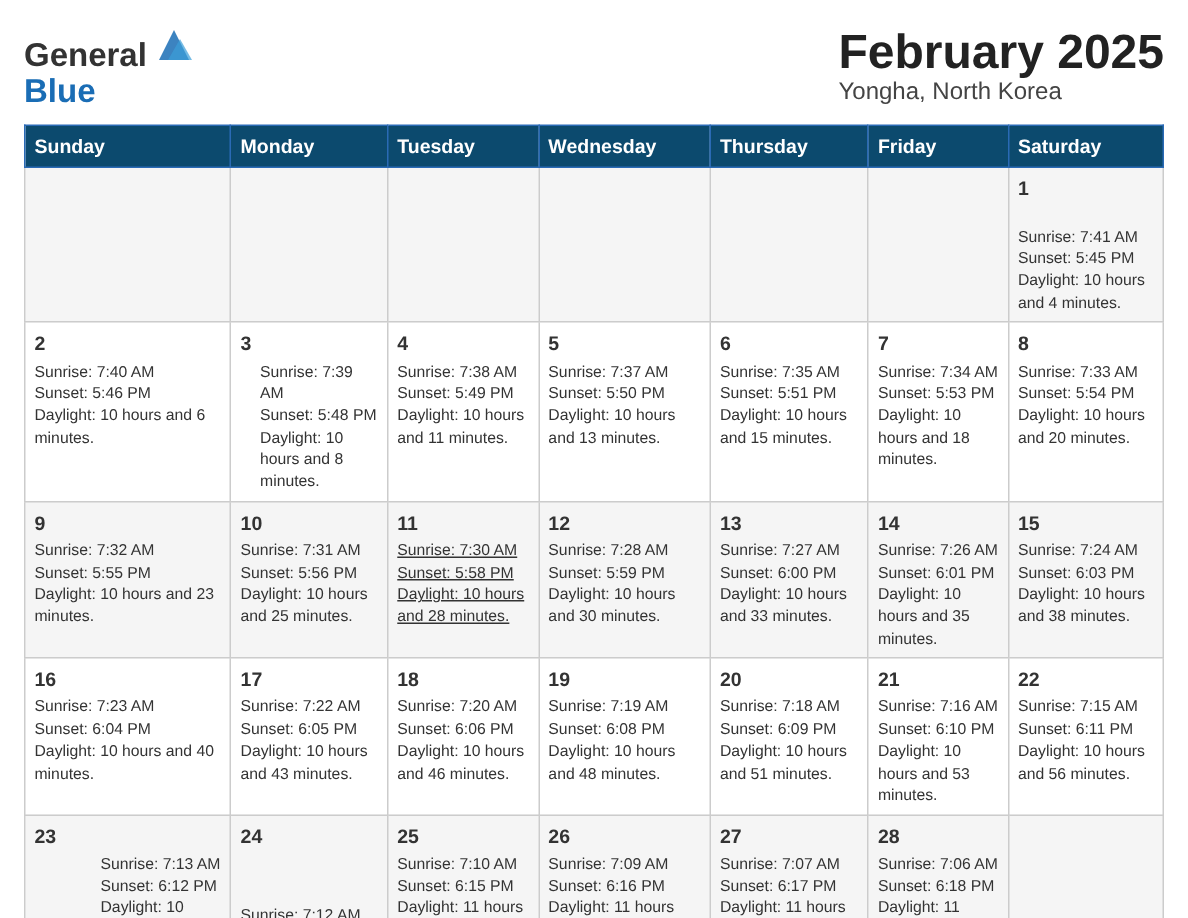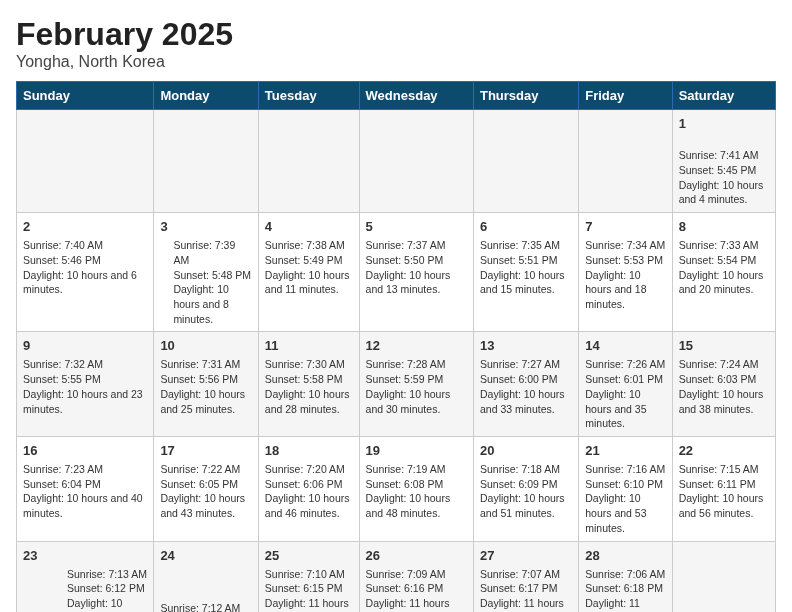--- a/index.html
+++ b/index.html
@@ -83,20 +83,33 @@
       color: #333;
     }
     td.empty {
       background-color: #f5f5f5;
     }
   </style>
 </head>
 <body>
 
 <div class="header">
+  <div class="logo">
+    <div>
+      <div class="logo-text">
+        <span class="logo-general">General</span><svg class="logo-icon" viewBox="0 0 28 28" xmlns="http://www.w3.org/2000/svg">
+          <polygon points="4,24 14,4 24,24" fill="#1a6db5" opacity="0.85"></polygon>
+          <polygon points="10,24 18,10 26,24" fill="#3a9ed8" opacity="0.7"></polygon>
+        </svg>
+      </div>
+      <div class="logo-text">
+        <span class="logo-blue">Blue</span>
+      </div>
+    </div>
+  </div>
   <div class="title-area">
     <div class="main-title">February 2025</div>
     <div class="subtitle">Yongha, North Korea</div>
   </div>
 </div>
 
 <table>
   <thead>
     <tr>
     <th>Sunday</th>
@@ -175,21 +188,21 @@
 Daylight: 10 hours and 23 minutes.</div>
         </td>
         <td>
           <span class="day-num">10</span>
           <div class="day-info" style="white-space: pre-line;">Sunrise: 7:31 AM
 Sunset: 5:56 PM
 Daylight: 10 hours and 25 minutes.</div>
         </td>
         <td>
           <span class="day-num">11</span>
-          <div class="day-info" style="white-space: pre-line;">Sunrise: 7:30 AM
+          <div class="day-info" style="white-space: pre-line; text-decoration: underline;">Sunrise: 7:30 AM
 Sunset: 5:58 PM
 Daylight: 10 hours and 28 minutes.</div>
         </td>
         <td>
           <span class="day-num">12</span>
           <div class="day-info" style="white-space: pre-line;">Sunrise: 7:28 AM
 Sunset: 5:59 PM
 Daylight: 10 hours and 30 minutes.</div>
         </td>
         <td>

